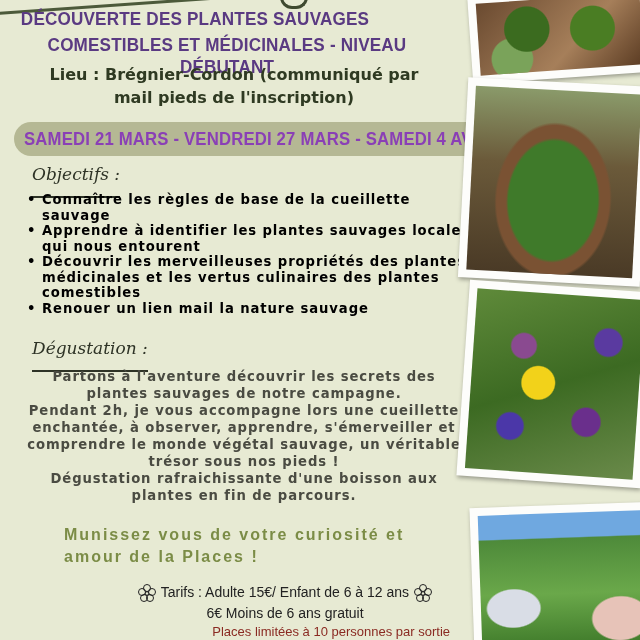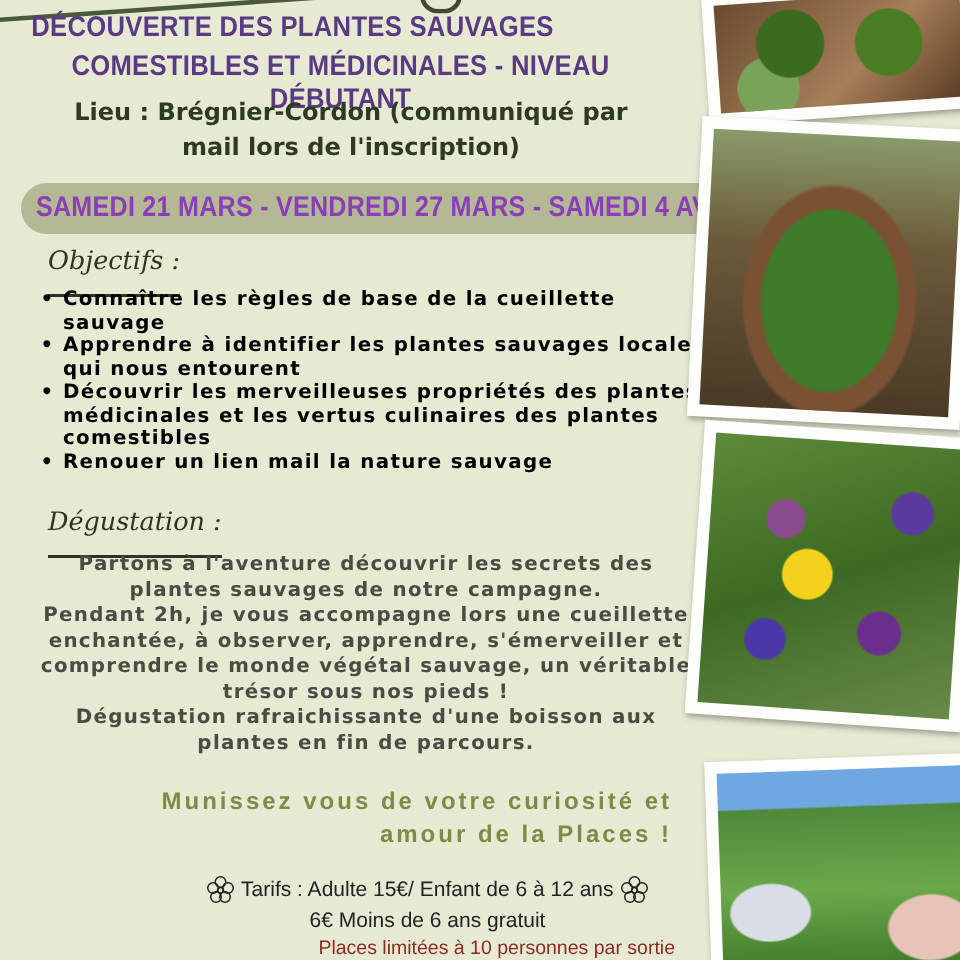--- a/index.html
+++ b/index.html
@@ -53,21 +53,21 @@
   }
   ul.obj li { position:relative; padding-left:0; }
   ul.obj li::before { content:"•"; position:absolute; left:-15px; }
   .der {
     position:absolute; left:24px; top:368px; width:440px;
     color:#4a4b42; font-weight:bold; font-size:13.2px; line-height:17px;
     letter-spacing:0.9px;
   }
   .der p { margin:0;text-align:center; }
   .munissez {
-    position:absolute; left:48px; width:400px; top:524px; text-align:right;
+    position:absolute; left:64px; width:400px; top:524px; text-align:left;
     color:#7b8c46; font-weight:bold; font-size:16px; line-height:22px; letter-spacing:2px;
     font-family:"Liberation Sans", sans-serif;
   }
   .tarifs {
     position:absolute; left:120px; width:330px; top:582px; text-align:center;
     color:#222; font-size:14px; line-height:21px;
     font-family:"Liberation Sans Narrow","Liberation Sans", sans-serif;
   }
   .tarifs .flower { display:inline-block; width:20px; height:20px; vertical-align:middle; }
   .places {
@@ -106,21 +106,21 @@
 </head>
 <body>
 
 <div class="stroke"></div>
 <div class="stroke2"></div>
 
 <div class="title t1">DÉCOUVERTE DES PLANTES SAUVAGES</div>
 <div class="title t2">COMESTIBLES ET MÉDICINALES - NIVEAU DÉBUTANT</div>
 
 <div class="lieu" style="top:64px;">Lieu : Brégnier-Cordon  (communiqué par</div>
-<div class="lieu" style="top:87px;">mail lors de l'inscription)</div>
+<div class="lieu" style="top:87px;">mail pieds de l'inscription)</div>
 
 <div class="banner"></div>
 <div class="banner-text">SAMEDI 21 MARS - VENDREDI 27 MARS -  SAMEDI 4 AVRIL</div>
 
 <div class="section-h h-obj">Objectifs :</div>
 <ul class="obj">
   <li>Connaître les règles de base de la cueillette sauvage</li>
   <li>Apprendre à identifier les plantes sauvages locales qui nous entourent</li>
   <li>Découvrir les merveilleuses propriétés des plantes médicinales et les vertus culinaires des plantes comestibles</li>
   <li>Renouer un lien mail la nature sauvage</li>

